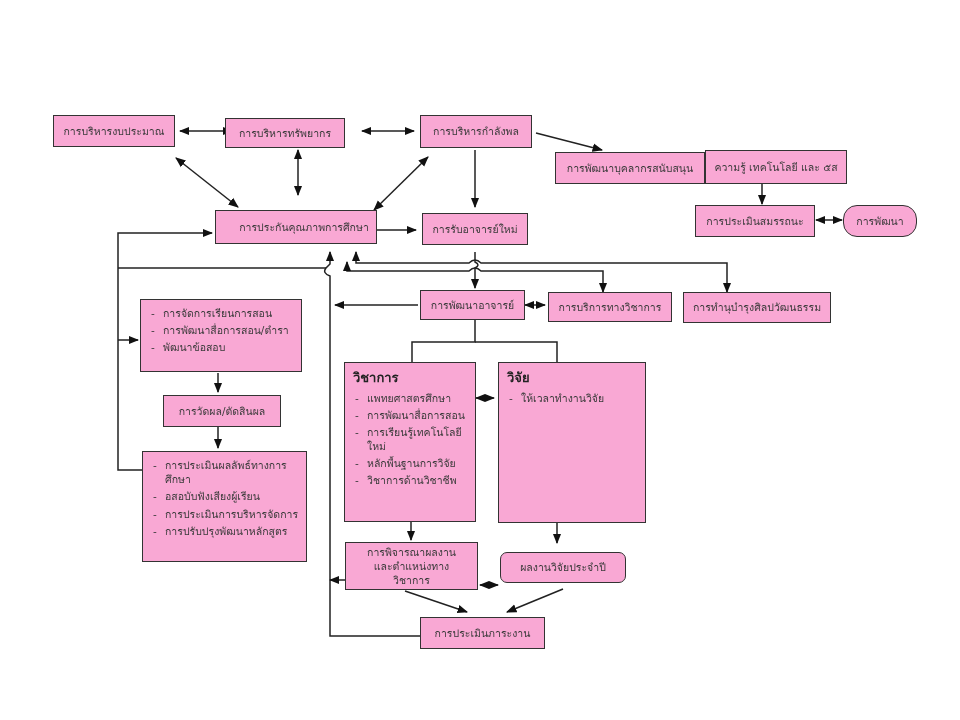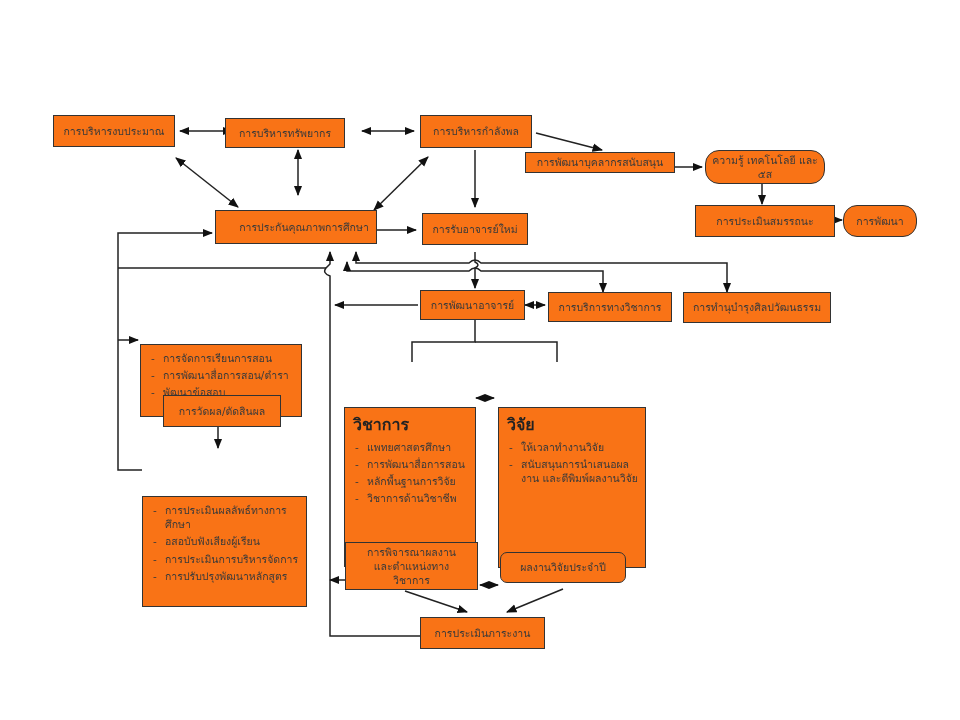--- a/index.html
+++ b/index.html
@@ -1,23 +1,23 @@
 <!DOCTYPE html>
 <html><head>
   <meta charset="utf-8">
   <style>
     html, body { margin: 0; padding: 0; background: #ffffff; }
     body { width: 960px; height: 720px; position: relative; overflow: hidden;
            font-family: "DejaVu Sans", sans-serif; color: #222; }
     #wires { position: absolute; left: 0; top: 0; width: 960px; height: 720px; }
-    .box { position: absolute; box-sizing: border-box; border: 1.6px solid #333; background: #f97316;
+    .box { position: absolute; box-sizing: border-box; border: 1.6px solid #333; background: #f9a8d4;
            font-size: 10.5px; line-height: 1.35; color: #3a3a3a; }
     .box.center { display: flex; align-items: center; justify-content: center; text-align: center; }
-    .box.list { padding: 6px 6px 4px 8px; margin-top: 45px; }
-    .box .ttl { font-weight: bold; font-size: 16px; margin-bottom: 4px; color: #222; }
+    .box.list { padding: 6px 6px 4px 8px; }
+    .box .ttl { font-weight: bold; font-size: 13px; margin-bottom: 4px; color: #222; }
     .box ul { list-style: none; margin: 0; padding: 0; }
     .box li { position: relative; padding-left: 14px; margin-bottom: 3px; }
     .box li::before { content: "-"; position: absolute; left: 2px; top: 0; }
   </style>
 </head>
 <body>
 
 <svg id="wires" viewBox="0 0 960 720">
   <defs>
     <marker id="ah" viewBox="0 0 10 10" refX="9" refY="5" markerWidth="7" markerHeight="7" orient="auto-start-reverse">
@@ -71,27 +71,27 @@
 
 <div class="box center" style="left:53px;top:115px;width:122px;height:32px;">
   <span>การบริหารงบประมาณ</span>
 </div>
 <div class="box center" style="left:225px;top:118px;width:120px;height:30px;">
   <span>การบริหารทรัพยากร</span>
 </div>
 <div class="box center" style="left:420px;top:115px;width:112px;height:33px;">
   <span>การบริหารกำลังพล</span>
 </div>
-<div class="box center" style="left:525px;top:152px;width:150px;height:21px;">
+<div class="box center" style="left:555px;top:152px;width:150px;height:32px;">
   <span>การพัฒนาบุคลากรสนับสนุน</span>
 </div>
-<div class="box center" style="left:705px;top:150px;width:120px;height:34px;border-radius:14px;">
+<div class="box center" style="left:705px;top:150px;width:142px;height:34px;">
   <span>ความรู้ เทคโนโลยี และ ๕ส</span>
 </div>
-<div class="box center" style="left:695px;top:205px;width:140px;height:32px;">
+<div class="box center" style="left:695px;top:205px;width:120px;height:32px;">
   <span>การประเมินสมรรถนะ</span>
 </div>
 <div class="box center" style="left:843px;top:205px;width:74px;height:32px;border-radius:14px;">
   <span>การพัฒนา</span>
 </div>
 <div class="box center" style="left:215px;top:210px;width:162px;height:34px;padding-left:16px;">
   <span>การประกันคุณภาพการศึกษา</span>
 </div>
 <div class="box center" style="left:422px;top:213px;width:106px;height:32px;">
   <span>การรับอาจารย์ใหม่</span>
@@ -121,29 +121,29 @@
     <li>อสอบับฟังเสียงผู้เรียน</li>
     <li>การประเมินการบริหารจัดการ</li>
     <li>การปรับปรุงพัฒนาหลักสูตร</li>
   </ul>
 </div>
 <div class="box list" style="left:344px;top:362px;width:132px;height:160px;">
   <div class="ttl">วิชาการ</div>
   <ul>
     <li>แพทยศาสตรศึกษา</li>
     <li>การพัฒนาสื่อการสอน</li>
+    <li>การเรียนรู้เทคโนโลยีใหม่</li>
     <li>หลักพื้นฐานการวิจัย</li>
     <li>วิชาการด้านวิชาชีพ</li>
   </ul>
 </div>
 <div class="box list" style="left:498px;top:362px;width:148px;height:161px;">
   <div class="ttl">วิจัย</div>
   <ul>
     <li>ให้เวลาทำงานวิจัย</li>
-    <li>สนับสนุนการนำเสนอผลงาน และตีพิมพ์ผลงานวิจัย</li>
   </ul>
 </div>
 <div class="box center" style="left:345px;top:542px;width:133px;height:48px;padding:0 16px;">
   <span>การพิจารณาผลงานและตำแหน่งทางวิชาการ</span>
 </div>
 <div class="box center" style="left:500px;top:552px;width:126px;height:31px;border-radius:7px;">
   <span>ผลงานวิจัยประจำปี</span>
 </div>
 <div class="box center" style="left:420px;top:617px;width:125px;height:32px;">
   <span>การประเมินภาระงาน</span>

